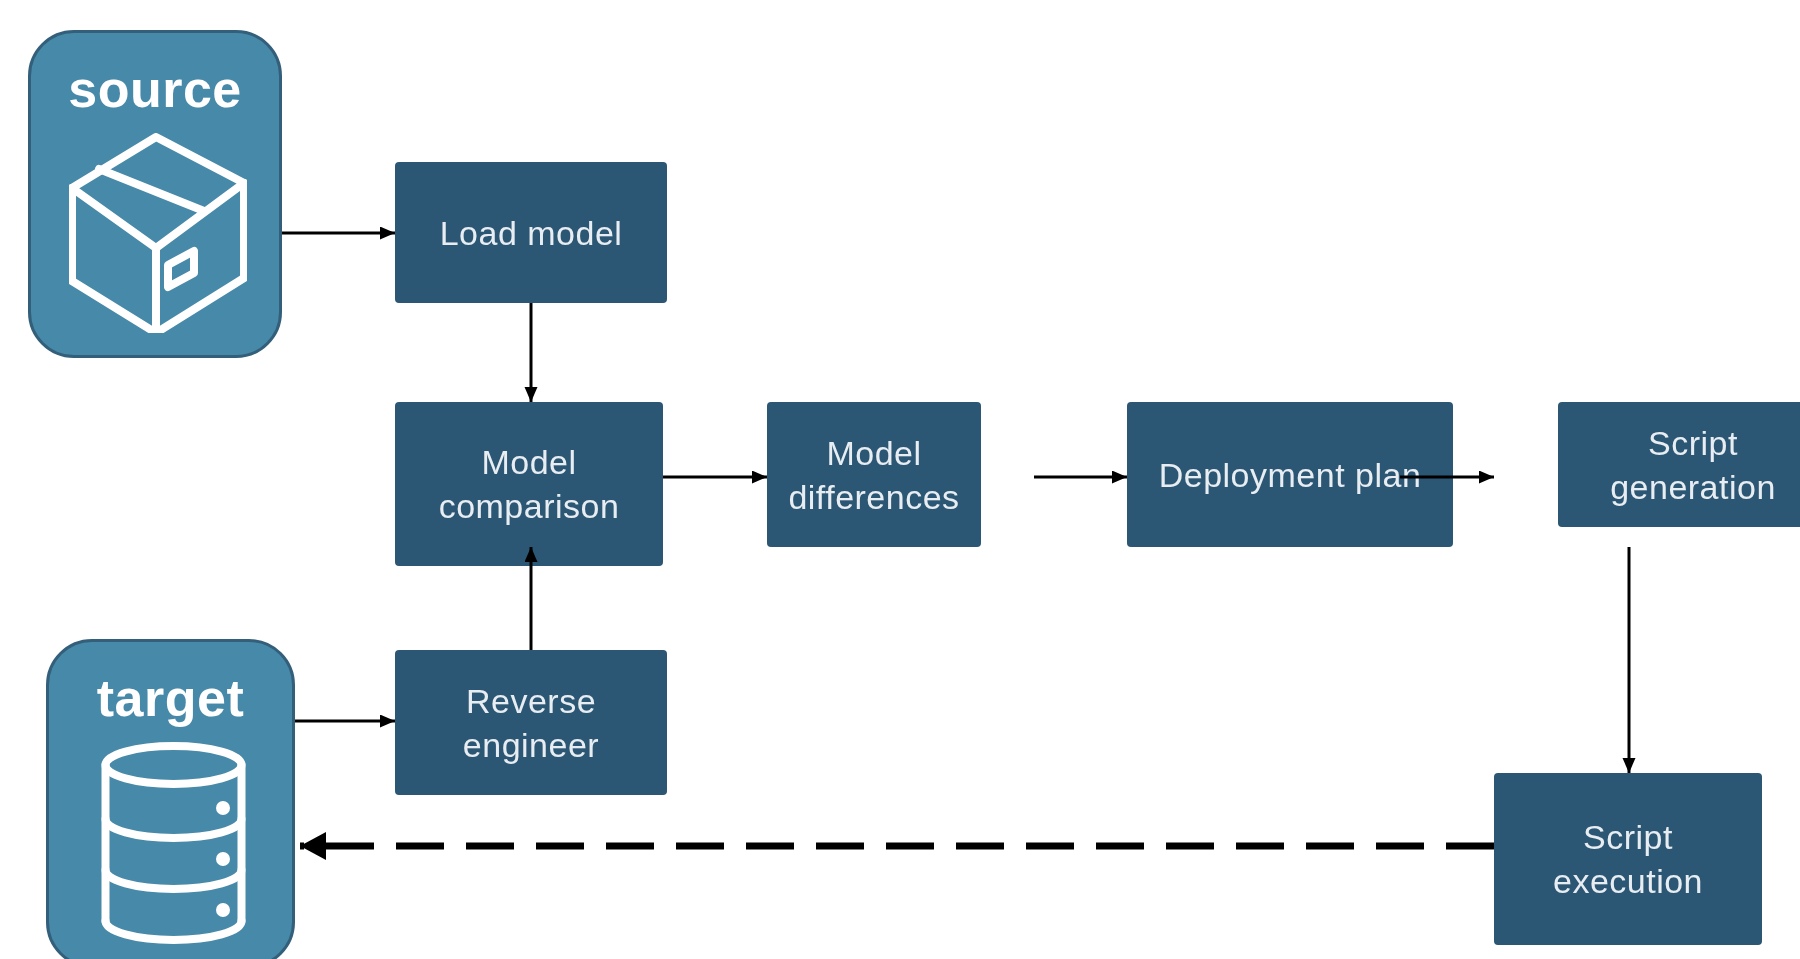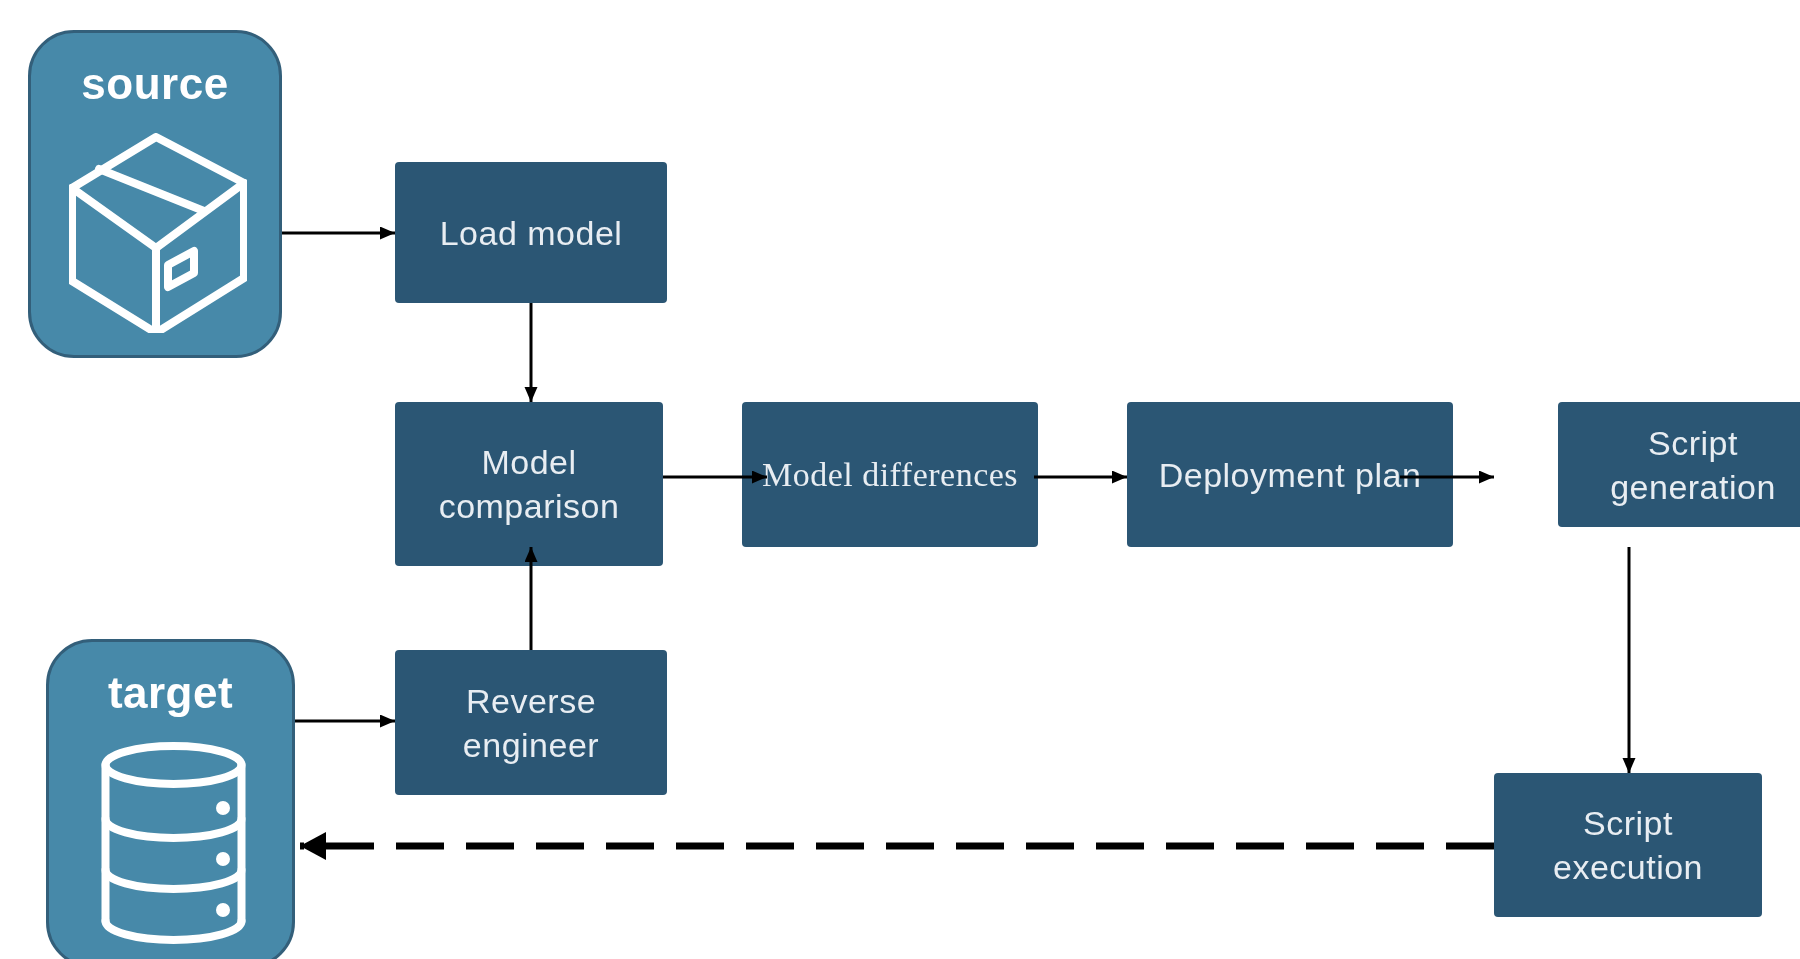--- a/index.html
+++ b/index.html
@@ -31,21 +31,21 @@
     border-radius: 46px;
   }
   #ep-source { left: 28px;  top: 30px;  width: 254px; height: 328px; }
   #ep-target { left: 46px;  top: 639px; width: 249px; height: 329px; }
 
   .ep-label {
     position: absolute;
     top: 26px; left: 0; right: 0;
     text-align: center;
     color: var(--endpoint-text);
-    font-size: 44px;
+    font-size: 52px;
     font-weight: 700;
     letter-spacing: 0.5px;
   }
   .ep-icon { position: absolute; display: block; }
   #ep-source .ep-icon { left: 38px; top: 100px; width: 178px; height: 200px; }
   #ep-target .ep-icon { left: 52px; top: 100px; width: 145px; height: 202px; }
   .ep-icon path, .ep-icon ellipse, .ep-icon polygon {
     fill: none;
     stroke: var(--endpoint-text);
     stroke-width: 8;
@@ -66,25 +66,25 @@
   }
   .node-label {
     color: var(--node-text);
     font-size: 34px;
     line-height: 44px;
     letter-spacing: 0.5px;
     padding: 0 18px;
   }
   #n-load-model        { left: 395px;  top: 162px; width: 272px; height: 141px; }
   #n-model-comparison  { left: 395px;  top: 402px; width: 268px; height: 164px; }
-  #n-model-differences { left: 742px;  top: 402px; width: 296px; height: 145px; font-family: Liberation Serif, serif; }
+  #n-model-differences { left: 767px;  top: 402px; width: 214px; height: 145px; }
   #n-deployment-plan   { left: 1127px; top: 402px; width: 326px; height: 145px; }
   #n-script-generation { left: 1558px; top: 402px; width: 270px; height: 125px; }
   #n-reverse-engineer  { left: 395px;  top: 650px; width: 272px; height: 145px; text-align: center; }
-  #n-script-execution  { left: 1494px; top: 773px; width: 268px; height: 144px; text-align: center; }
+  #n-script-execution  { left: 1494px; top: 773px; width: 268px; height: 172px; text-align: center; }
 
   
   .edges {
     position: absolute;
     left: 0; top: 0;
     width: 1800px; height: 959px;
     pointer-events: none;
   }
   .edges path.solid  { stroke: var(--arrow); stroke-width: 3; fill: none; }
   .edges path.dashed { stroke: var(--arrow); stroke-width: 7; fill: none; stroke-dasharray: 48 22; }

